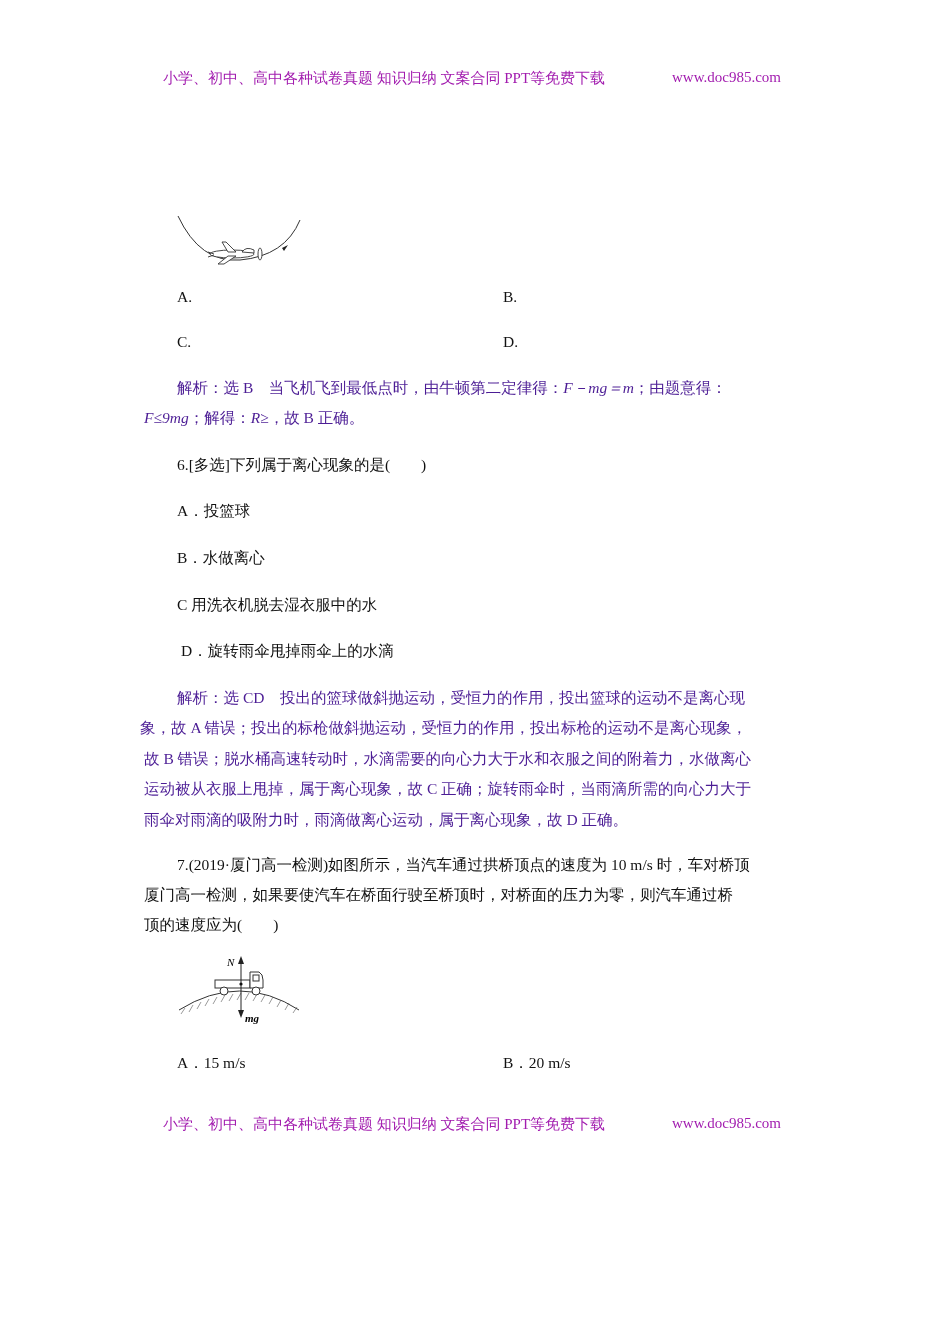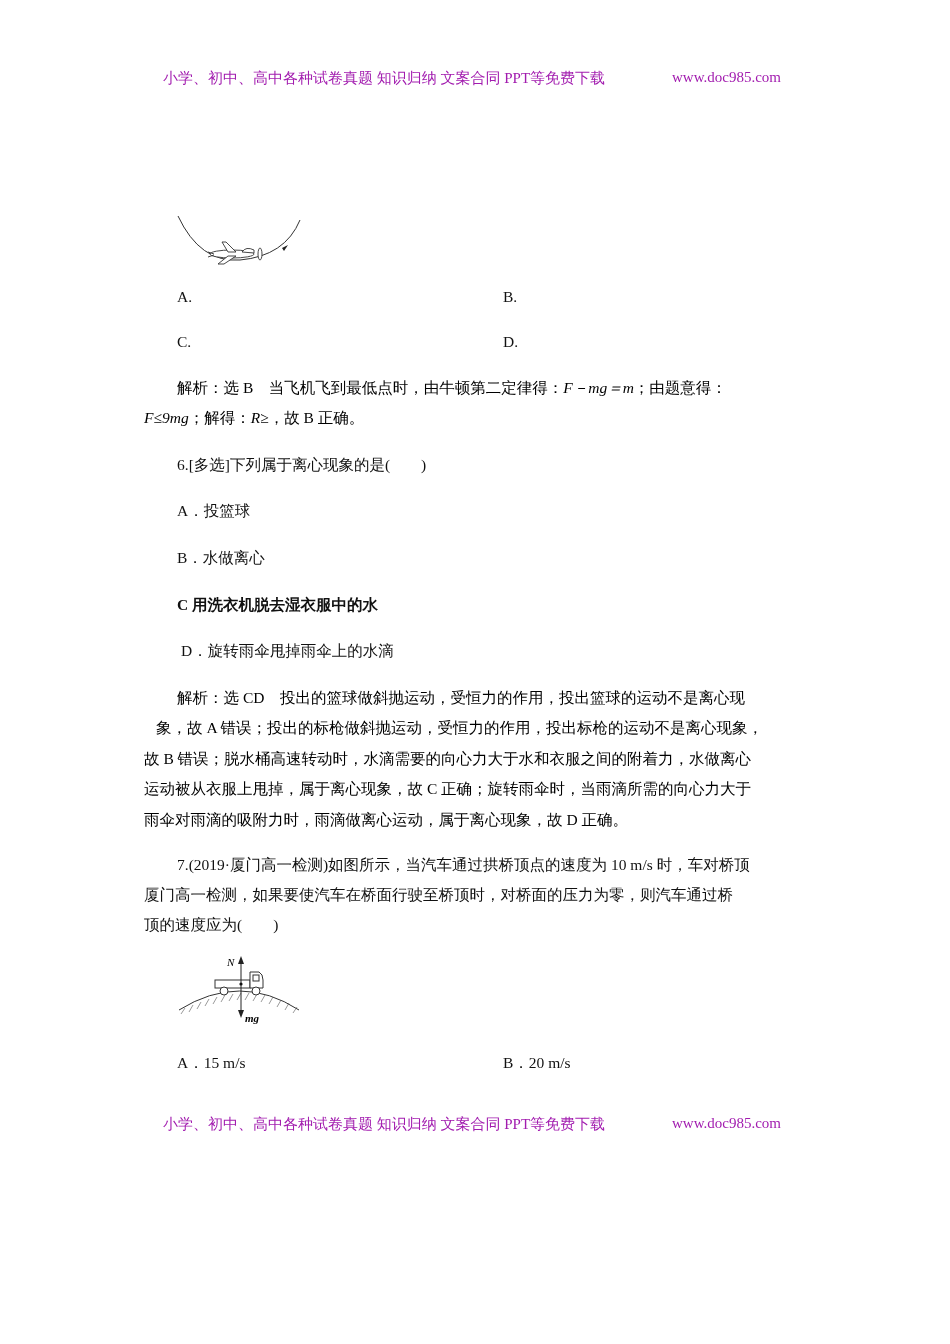--- a/index.html
+++ b/index.html
@@ -3,21 +3,21 @@
   <meta charset="utf-8">
   <style>
     html, body { margin:0; padding:0; background:#ffffff; }
     body { width:950px; height:1344px; position:relative; overflow:hidden;
            font-family: "Liberation Serif", "DejaVu Serif", serif; color:#111; }
     .page-header, .page-footer { position:absolute; left:163px; width:640px; font-size:15px; white-space:nowrap; color:#a21caf; }
     .page-header { top:69px; }
     .page-footer { top:1115px; }
     .hf-site { position:absolute; left:509px; }
     .line { position:absolute; font-size:15.5px; white-space:nowrap; line-height:1; }
-    .red { color:#000000; }
+    .red { color:#4c1d95; }
     .opt { position:absolute; font-size:15.5px; white-space:nowrap; }
     i.m { font-style:italic; }
     .fig { position:absolute; }
   </style>
 </head>
 <body>
 
 <div class="page-header">
   <span>小学、初中、高中各种试卷真题  知识归纳  文案合同  PPT等免费下载</span>
   <span class="hf-site">www.doc985.com</span>
@@ -45,25 +45,25 @@
 <div class="line red" style="left:177px;top:380px;">
   <span>解析：选 B　当飞机飞到最低点时，由牛顿第二定律得：</span><i class="m">F－mg＝m</i><span>；由题意得：</span>
 </div>
 <div class="line red" style="left:144px;top:410px;">
   <i class="m">F≤9mg</i><span>；解得：</span><i class="m">R≥</i><span>，故 B 正确。</span>
 </div>
 
 <div class="line" style="left:177px;top:457px;">6.[多选]下列属于离心现象的是(　　)</div>
 <div class="line" style="left:177px;top:503px;">A．投篮球</div>
 <div class="line" style="left:177px;top:550px;">B．水做离心</div>
-<div class="line" style="left:177px;top:597px;font-weight:bold;">C 用洗衣机脱去湿衣服中的水</div>
+<div class="line" style="left:177px;top:597px;">C 用洗衣机脱去湿衣服中的水</div>
 <div class="line" style="left:181px;top:643px;">D．旋转雨伞甩掉雨伞上的水滴</div>
 
 <div class="line red" style="left:177px;top:690px;">解析：选 CD　投出的篮球做斜抛运动，受恒力的作用，投出篮球的运动不是离心现</div>
-<div class="line red" style="left:156px;top:720px;">象，故 A 错误；投出的标枪做斜抛运动，受恒力的作用，投出标枪的运动不是离心现象，</div>
+<div class="line red" style="left:140px;top:720px;">象，故 A 错误；投出的标枪做斜抛运动，受恒力的作用，投出标枪的运动不是离心现象，</div>
 <div class="line red" style="left:144px;top:751px;">故 B 错误；脱水桶高速转动时，水滴需要的向心力大于水和衣服之间的附着力，水做离心</div>
 <div class="line red" style="left:144px;top:781px;">运动被从衣服上甩掉，属于离心现象，故 C 正确；旋转雨伞时，当雨滴所需的向心力大于</div>
 <div class="line red" style="left:144px;top:812px;">雨伞对雨滴的吸附力时，雨滴做离心运动，属于离心现象，故 D 正确。</div>
 
 <div class="line" style="left:177px;top:857px;">7.(2019·厦门高一检测)如图所示，当汽车通过拱桥顶点的速度为 10 m/s 时，车对桥顶</div>
 <div class="line" style="left:144px;top:887px;">厦门高一检测，如果要使汽车在桥面行驶至桥顶时，对桥面的压力为零，则汽车通过桥</div>
 <div class="line" style="left:144px;top:917px;">顶的速度应为(　　)</div>
 
 <svg class="fig" style="left:175px;top:952px;" width="130" height="80" viewBox="0 0 130 80">
   <path d="M4 58 Q 65 20 124 58" fill="none" stroke="#333" stroke-width="1"></path>

